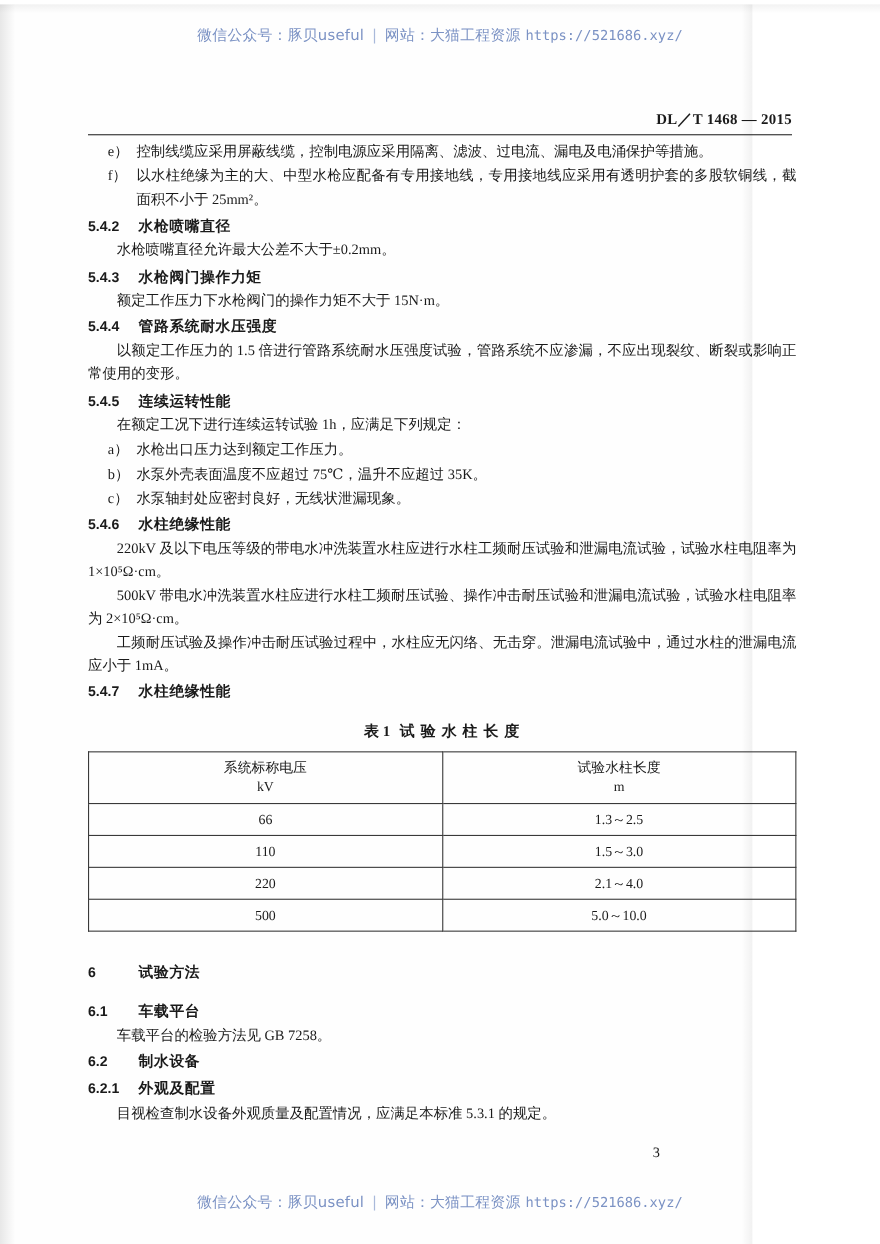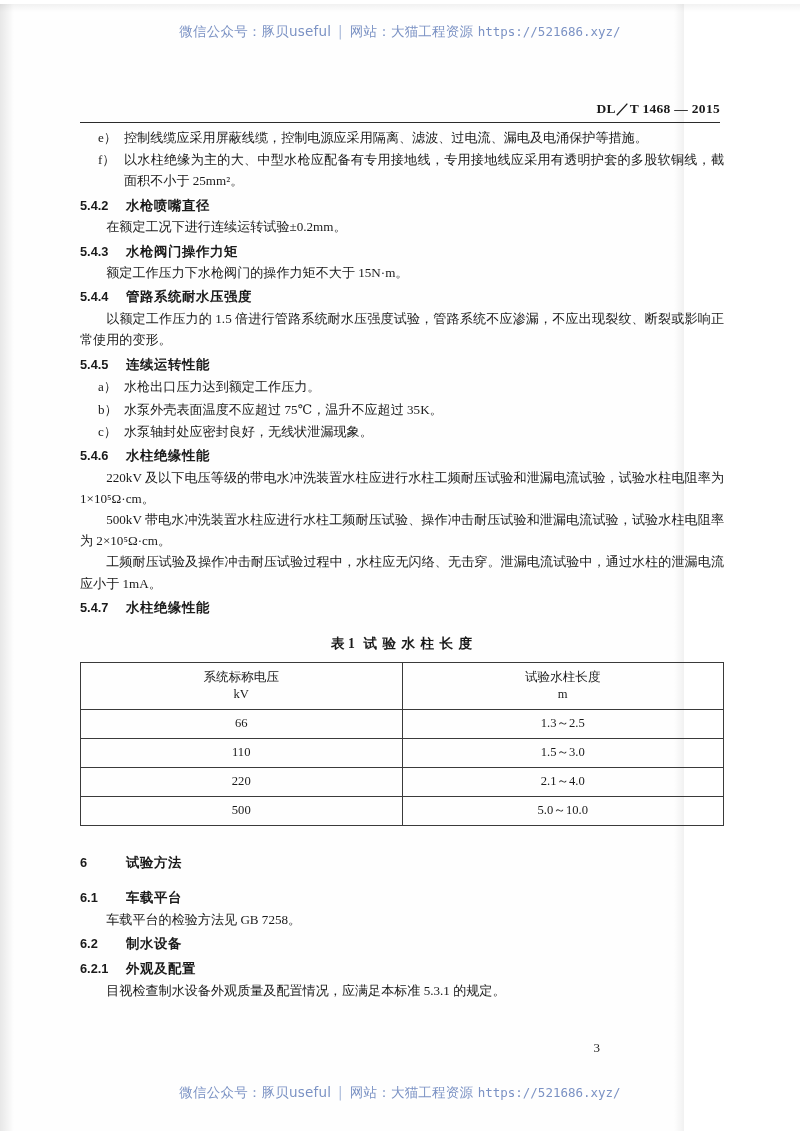--- a/index.html
+++ b/index.html
@@ -221,38 +221,39 @@
       <div class="list-item">
         <span class="list-marker">f）</span>
         <span class="list-body">以水柱绝缘为主的大、中型水枪应配备有专用接地线，专用接地线应采用有透明护套的多股软铜线，截面积不小于 25mm²。</span>
       </div>
     </div>
 
     <div class="clause-head">
       <span class="clause-num">5.4.2</span>
       <span class="clause-title">水枪喷嘴直径</span>
     </div>
-    <p class="para">在额定工况下进行连续运转试验±0.2mm。</p>
+    <p class="para">水枪喷嘴直径允许最大公差不大于±0.2mm。</p>
 
     <div class="clause-head">
       <span class="clause-num">5.4.3</span>
       <span class="clause-title">水枪阀门操作力矩</span>
     </div>
     <p class="para">额定工作压力下水枪阀门的操作力矩不大于 15N·m。</p>
 
     <div class="clause-head">
       <span class="clause-num">5.4.4</span>
       <span class="clause-title">管路系统耐水压强度</span>
     </div>
     <p class="para">以额定工作压力的 1.5 倍进行管路系统耐水压强度试验，管路系统不应渗漏，不应出现裂纹、断裂或影响正常使用的变形。</p>
 
     <div class="clause-head">
       <span class="clause-num">5.4.5</span>
       <span class="clause-title">连续运转性能</span>
     </div>
+    <p class="para">在额定工况下进行连续运转试验 1h，应满足下列规定：</p>
     <div>
       <div class="list-item">
         <span class="list-marker">a）</span>
         <span class="list-body">水枪出口压力达到额定工作压力。</span>
       </div>
       <div class="list-item">
         <span class="list-marker">b）</span>
         <span class="list-body">水泵外壳表面温度不应超过 75℃，温升不应超过 35K。</span>
       </div>
       <div class="list-item">

